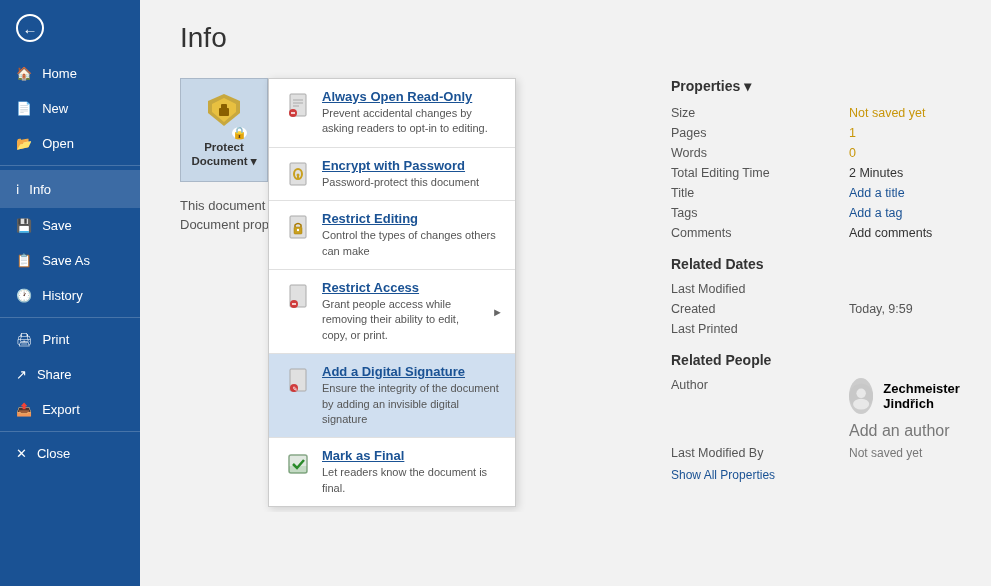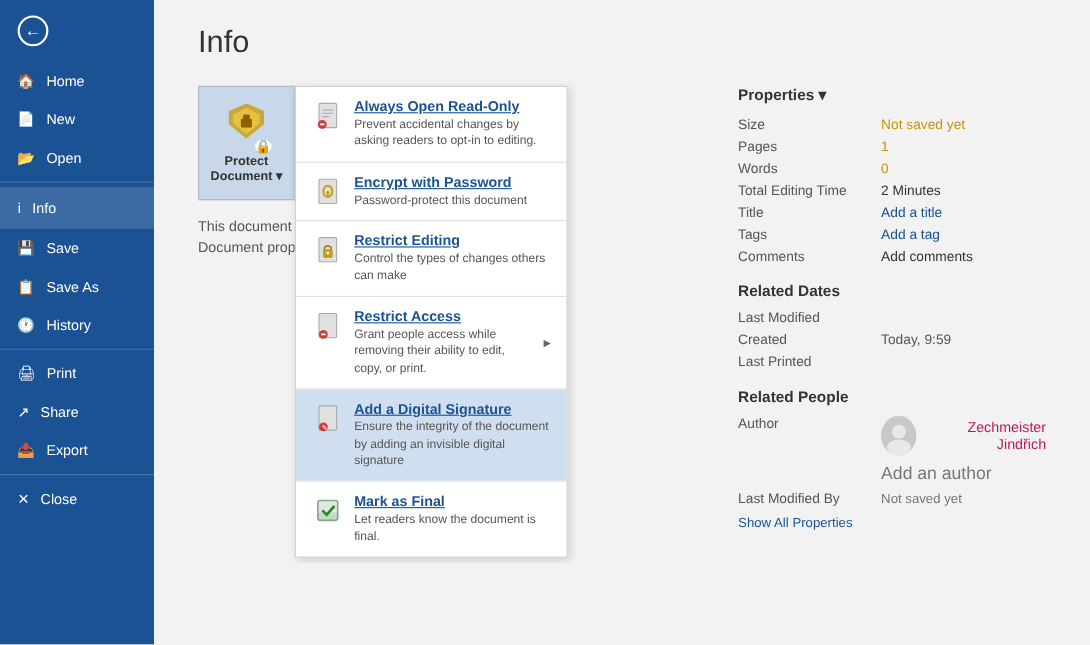--- a/index.html
+++ b/index.html
@@ -158,20 +158,21 @@
       color: #333;
       margin-bottom: 12px;
       display: flex;
       align-items: center;
       gap: 4px;
     }
     .prop-row {
       display: flex;
       margin-bottom: 6px;
       font-size: 12.5px;
+      gap: 48px;
     }
     .prop-label { color: #555; width: 130px; flex-shrink: 0; }
     .prop-value { color: #333; }
     .prop-value.link { color: #1a5294; cursor: pointer; }
     .prop-value.orange { color: #c8960a; }
 
     .section-header {
       font-size: 14px;
       font-weight: 600;
       color: #333;
@@ -190,21 +191,21 @@
     }
     .avatar {
       width: 36px; height: 36px;
       background: #ccc;
       border-radius: 50%;
       display: flex; align-items: center; justify-content: center;
       font-size: 18px;
       color: #888;
       overflow: hidden;
     }
-    .author-name { font-size: 13px; color: #be185d; font-weight: 400; text-align: right; }
+    .author-name { font-size: 13px; color: #000000; font-weight: 700; }
     .add-author { font-size: 16px; color: #777; margin-top: 2px; cursor: pointer; }
     .not-saved { font-size: 12px; color: #777; }
 
     .show-all-props {
       color: #1a5294;
       font-size: 12px;
       cursor: pointer;
       margin-top: 8px;
     }
 

